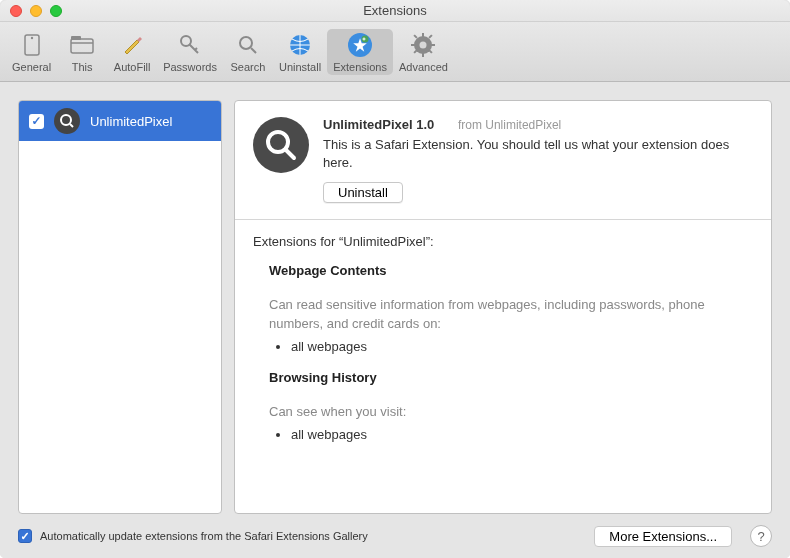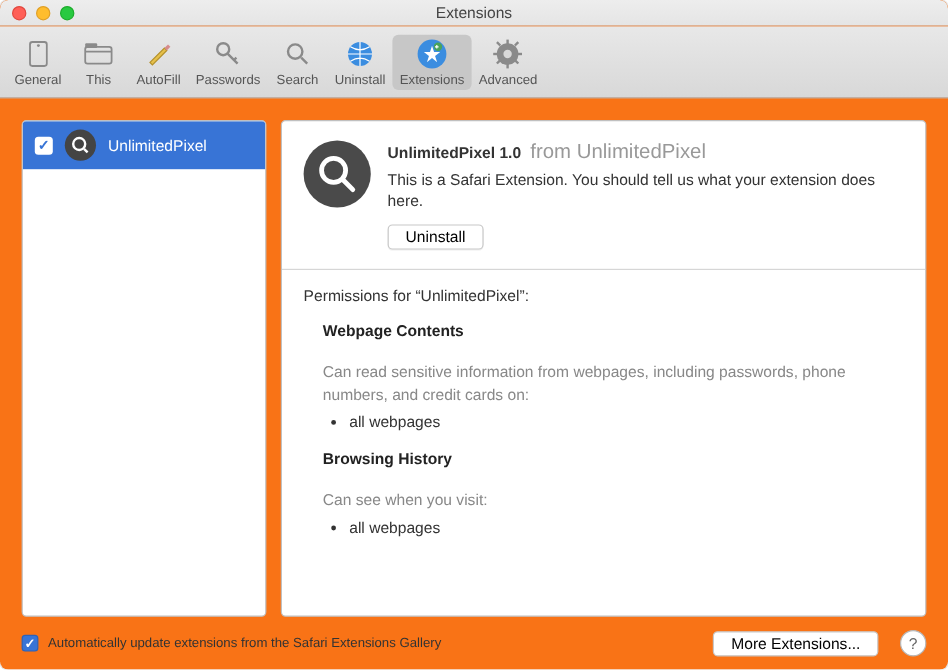--- a/index.html
+++ b/index.html
@@ -7,21 +7,21 @@
       font-family: -apple-system, BlinkMacSystemFont, "Helvetica Neue", sans-serif;
       background: #fff;
       width: 790px;
       height: 558px;
       overflow: hidden;
       position: relative;
     }
     .window {
       width: 790px;
       height: 558px;
-      background: #f97316;
+      background: #e5e5e5;
       border-radius: 7px;
       box-shadow: 0 0 0 1px rgba(0,0,0,0.1);
       overflow: hidden;
       display: flex;
       flex-direction: column;
     }
     .titlebar {
       height: 22px;
       background: linear-gradient(#ededed, #e5e5e5);
       display: flex;
@@ -125,21 +125,21 @@
       border-bottom: 1px solid #d6d6d6;
       align-items: flex-start;
     }
     .big-badge {
       width: 56px; height: 56px;
       background: #4a4a4a; border-radius: 50%;
       display: flex; align-items: center; justify-content: center;
       flex-shrink: 0;
     }
     .ext-title { font-weight: bold; font-size: 13px; color: #333; display:inline; }
-    .ext-from { font-size: 17px; color: #999; margin-left: 4px; }
+    .ext-from { font-size: 12px; color: #999; margin-left: 20px; }
     .ext-desc { font-size: 13px; color: #333; margin-top: 4px; line-height: 1.4; }
     .uninstall-btn {
       margin-top: 10px;
       background: #fff;
       border: 1px solid #c8c8c8;
       border-radius: 4px;
       padding: 2px 14px;
       font-size: 13px;
       box-shadow: 0 1px 0 rgba(0,0,0,0.05);
     }
@@ -309,21 +309,21 @@
             </svg>
         </div>
         <div style="flex:1">
           <span class="ext-title">UnlimitedPixel 1.0</span>
           <span class="ext-from">from UnlimitedPixel</span>
           <div class="ext-desc">This is a Safari Extension. You should tell us what your extension does here.</div>
           <button class="uninstall-btn">Uninstall</button>
         </div>
       </div>
       <div class="perm-section">
-        <div class="perm-heading">Permissions for “UnlimitedPixel”:</div>
+        <div class="perm-heading">Extensions for “UnlimitedPixel”:</div>
 
         <div class="perm-block">
           <div class="perm-subtitle">Webpage Contents</div>
           <div class="perm-desc">Can read sensitive information from webpages, including passwords, phone numbers, and credit cards on:</div>
           <ul class="perm-list">
             <li>all webpages</li>
           </ul>
         </div>
 
         <div class="perm-block">

